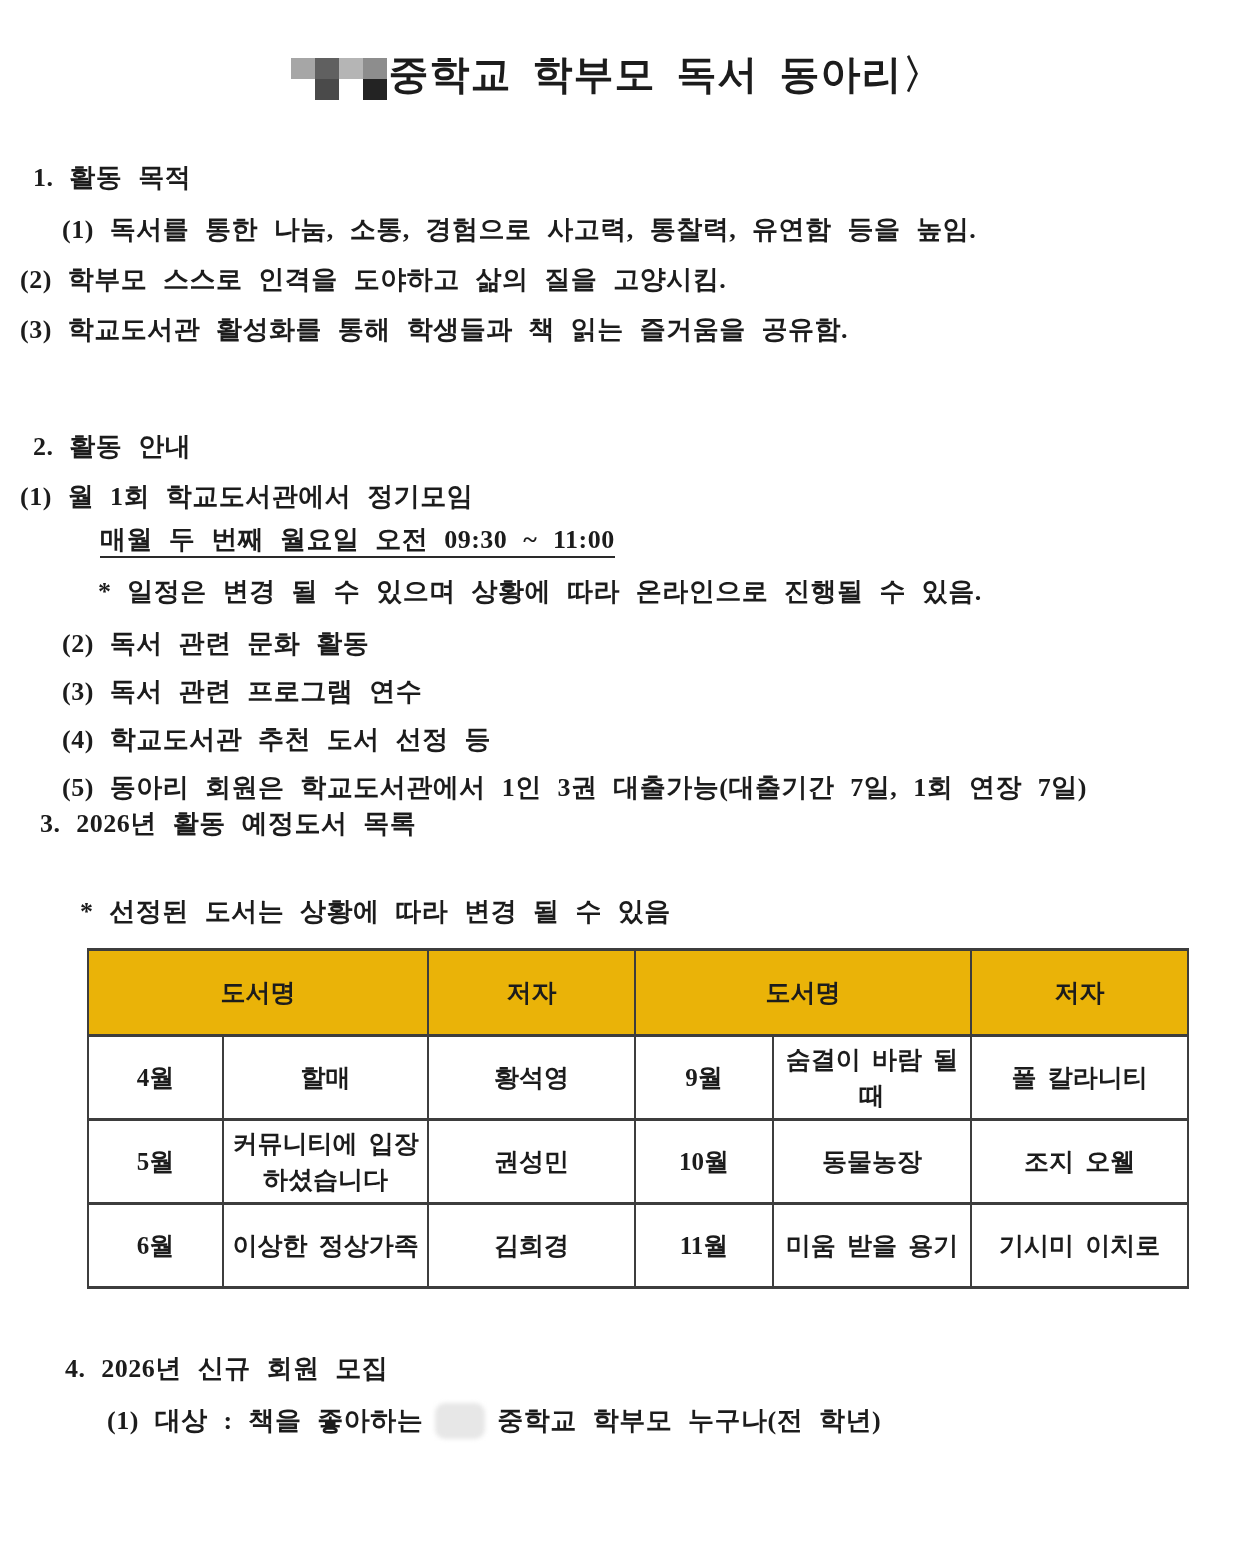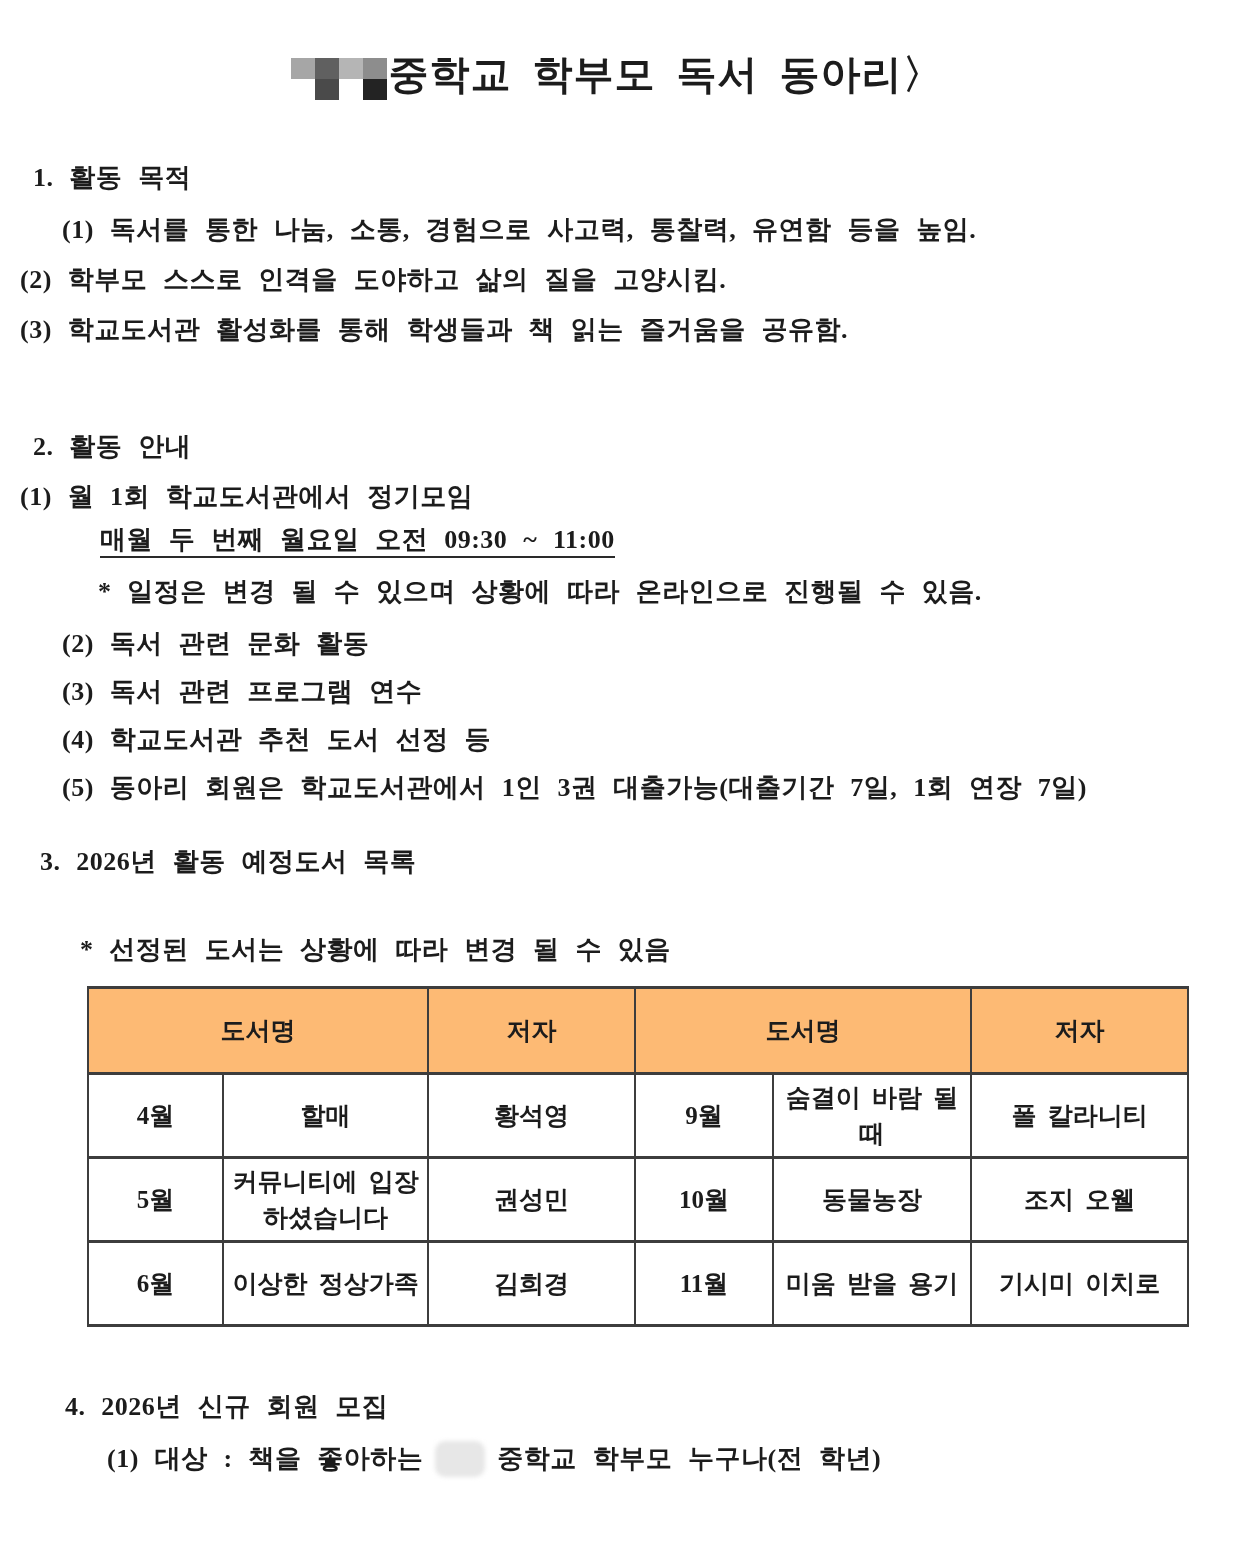--- a/index.html
+++ b/index.html
@@ -61,21 +61,21 @@
   .it  { margin-left: 62px; }
   .sch { margin-left: 100px; }
   .nt  { margin-left: 98px; }
   .h3  { margin-left: 40px; }
   .n3  { margin-left: 80px; }
   .h4  { margin-left: 65px; }
   .i4  { margin-left: 107px; display: flex; align-items: center; }
 
   .mt58 { margin-top: 58px; }
   .mt55 { margin-top: 81px; }
-  .mt38 { margin-top: 38px; }
+  .mt38 { }
   .mt52 { margin-top: 52px; }
   .mt62 { margin-top: 62px; }
   .mt16 { margin-top: 16px; }
   .mt14 { margin-top: 14px; margin-left: 20px; }
   .mt12 { margin-top: 12px; }
   .mt7  { margin-top: 7px; font-family: Liberation Serif, serif; }
 
   .u { border-bottom: 2px solid #2a2a2a; padding-bottom: 2px; }
 
   
@@ -91,21 +91,21 @@
     border-top: 3px solid #3d3d3d;
     border-bottom: 3px solid #3d3d3d;
     border-left: 2px solid #3d3d3d;
     border-right: 2px solid #3d3d3d;
     font-weight: 600;
     line-height: 36px;
     padding: 2px 6px;
     vertical-align: middle;
     word-spacing: 0.2em;
   }
-  table.books th { background: #fdba74; height: 86px; font-weight: 600; }
+  table.books th { background: #eab308; height: 86px; font-weight: 600; }
   table.books td { height: 84px; background: #ffffff; }
 
   
   .blur-blob {
     display: inline-block;
     width: 50px;
     height: 36px;
     background: #e7e7e7;
     border-radius: 10px;
     filter: blur(2px);

